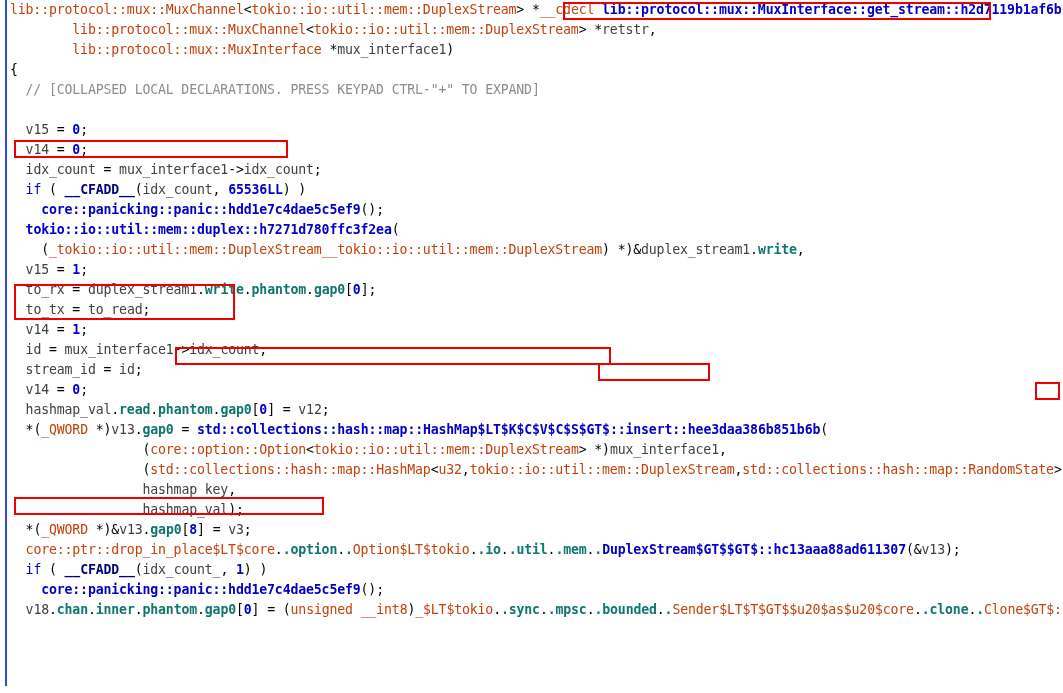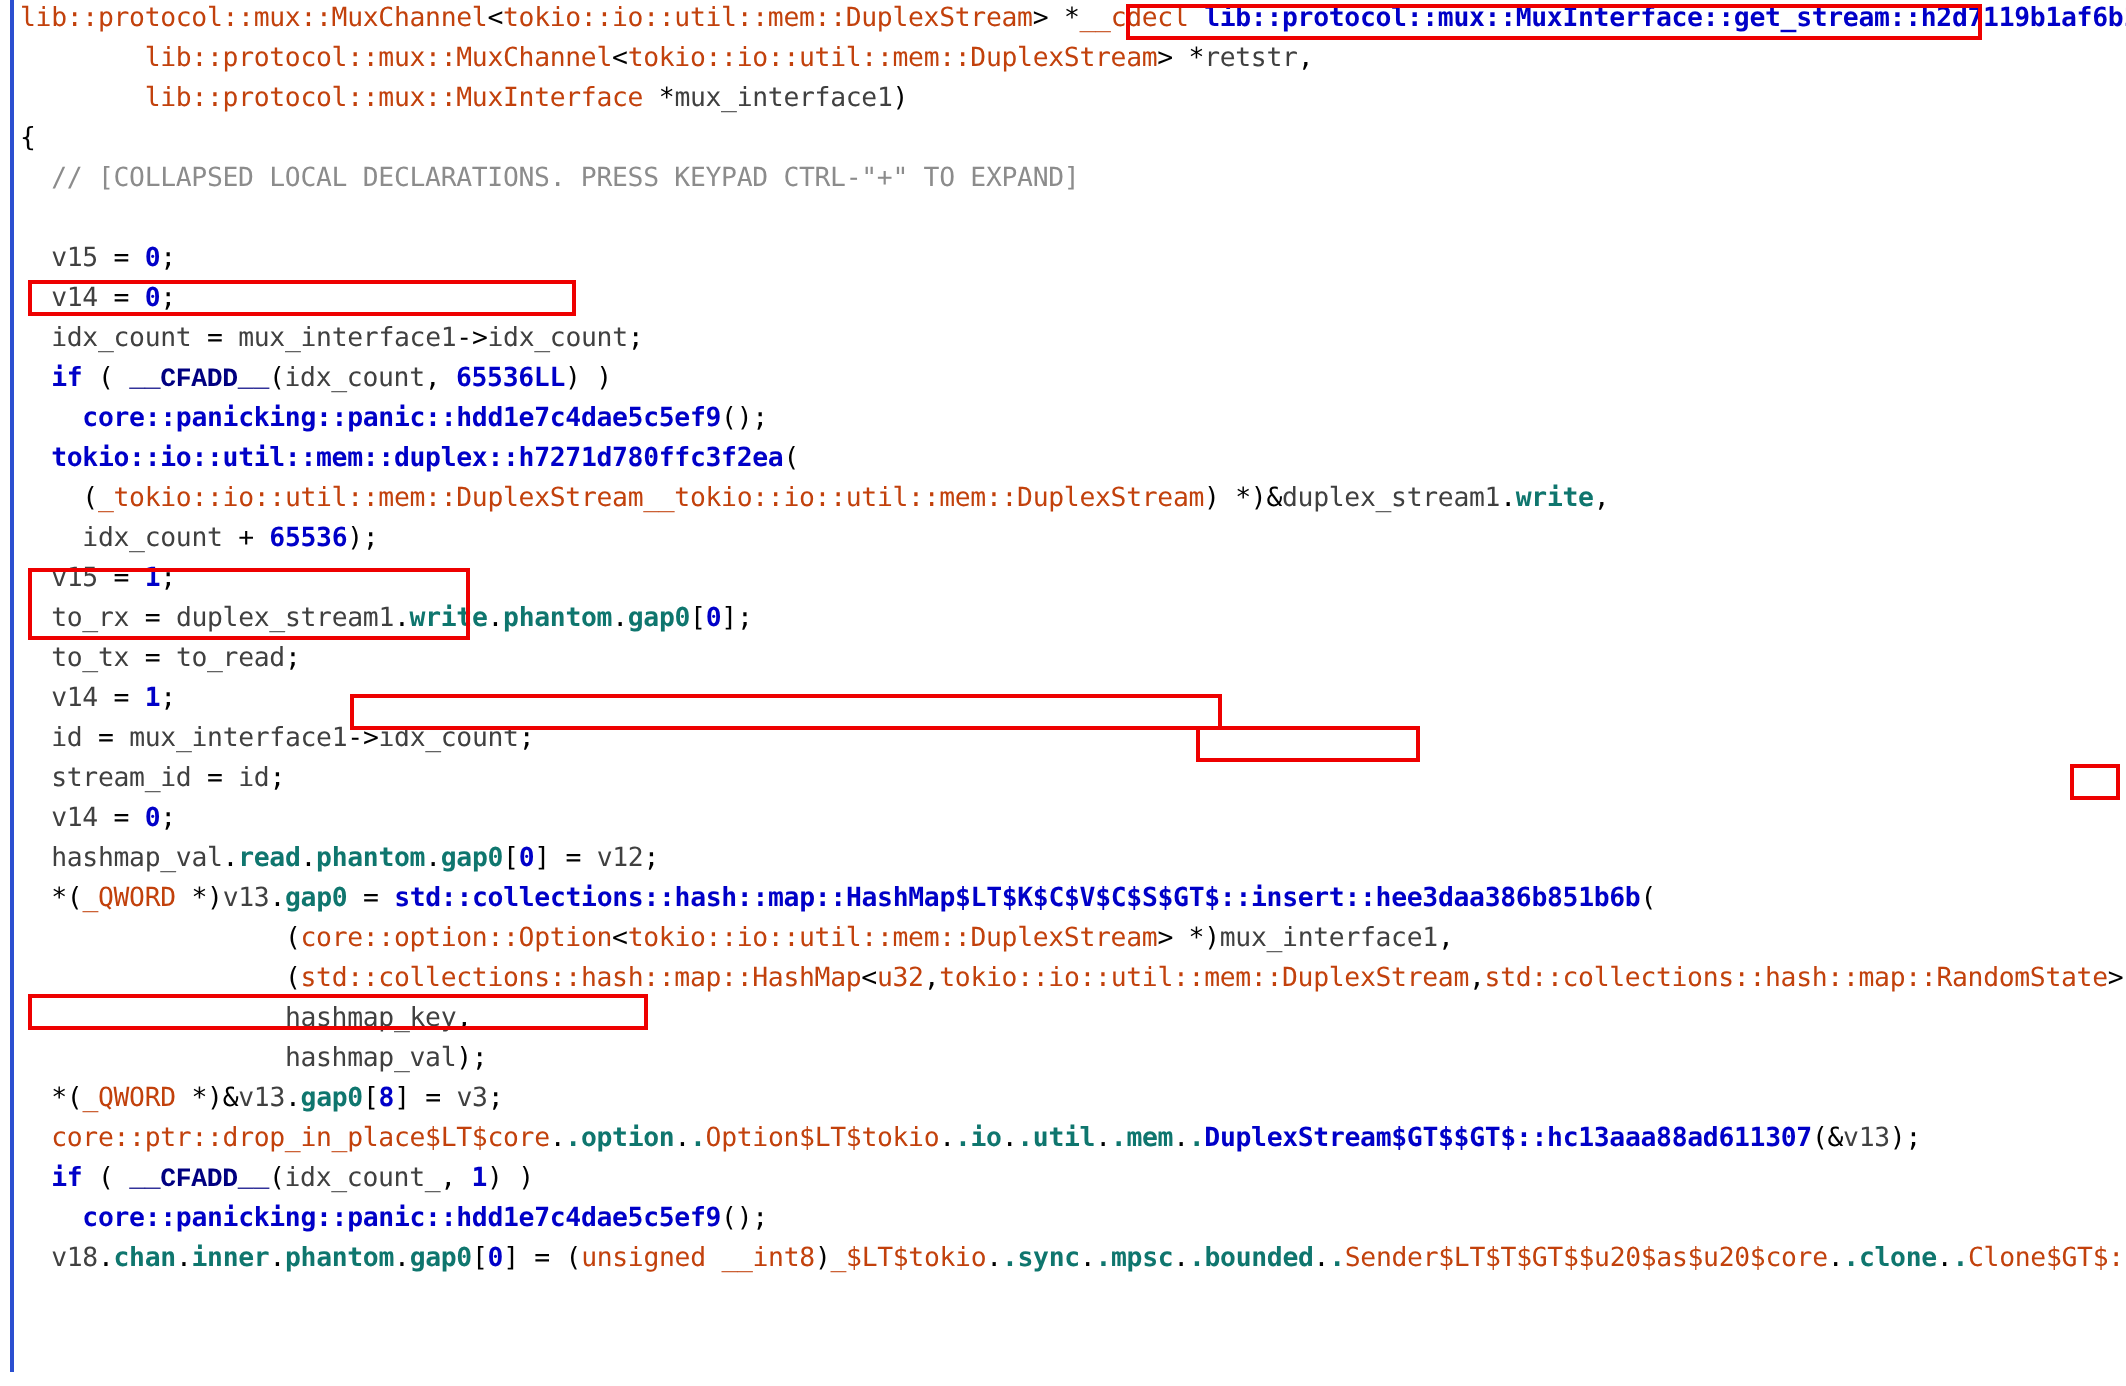--- a/index.html
+++ b/index.html
@@ -45,28 +45,28 @@
     height: 20px;
     line-height: 20px;
     font-size: 13.2px;
     white-space: pre;
     padding-left: 10px;
     letter-spacing: -0.15px;
   }
 
   
   .t-punct    { color: #000000; }      
-  .t-kw       { color: #0000c8; font-weight: bold; }  
+  .t-kw       { color: #0000c8; font-weight: normal; }  
   .t-func     { color: #0000c8; font-weight: bold; }  
   .t-memb     { color: #0f766e; font-weight: bold; }  
   .t-lvar     { color: #404040; }      
   .t-num      { color: #0000c8; font-weight: bold; }  
   .t-type     { color: #c2410c; }      
   .t-comment  { color: #8c8c8c; }      
-  .t-macro    { color: #000080; font-weight: bold; font-family: Liberation Mono, monospace; }
+  .t-macro    { color: #000080; font-weight: bold; }
 
   
   .annot-box {
     position: absolute;
     border: 2px solid #ee0000;
     box-sizing: border-box;
     pointer-events: none;
     background: transparent;
   }
 </style>
@@ -84,21 +84,20 @@
       <div class="code-line"><span class="t-punct">{</span></div>
       <div class="code-line"><span class="t-comment">  // [COLLAPSED LOCAL DECLARATIONS. PRESS KEYPAD CTRL-"+" TO EXPAND]</span></div>
       <div class="code-line">&nbsp;</div>
       <div class="code-line">  <span class="t-lvar">v15</span> <span class="t-punct">=</span> <span class="t-num">0</span><span class="t-punct">;</span></div>
       <div class="code-line">  <span class="t-lvar">v14</span> <span class="t-punct">=</span> <span class="t-num">0</span><span class="t-punct">;</span></div>
       <div class="code-line">  <span class="t-lvar">idx_count</span> <span class="t-punct">=</span> <span class="t-lvar">mux_interface1</span><span class="t-punct">-</span><span class="t-punct">&gt;</span><span class="t-lvar">idx_count</span><span class="t-punct">;</span></div>
       <div class="code-line">  <span class="t-kw">if</span> <span class="t-punct">(</span> <span class="t-macro">__CFADD__</span><span class="t-punct">(</span><span class="t-lvar">idx_count</span><span class="t-punct">,</span> <span class="t-num">65536LL</span><span class="t-punct">)</span> <span class="t-punct">)</span></div>
       <div class="code-line">    <span class="t-func">core::panicking::panic::hdd1e7c4dae5c5ef9</span><span class="t-punct">(</span><span class="t-punct">)</span><span class="t-punct">;</span></div>
       <div class="code-line">  <span class="t-func">tokio::io::util::mem::duplex::h7271d780ffc3f2ea</span><span class="t-punct">(</span></div>
       <div class="code-line">    <span class="t-punct">(</span><span class="t-type">_tokio::io::util::mem::DuplexStream__tokio::io::util::mem::DuplexStream</span><span class="t-punct">)</span> <span class="t-punct">*</span><span class="t-punct">)</span><span class="t-punct">&amp;</span><span class="t-lvar">duplex_stream1</span><span class="t-punct">.</span><span class="t-memb">write</span><span class="t-punct">,</span></div>
-      <div class="code-line">    <span class="t-lvar">idx_count</span> <span class="t-punct">+</span> <span class="t-num">65536</span><span class="t-punct">)</span><span class="t-punct">;</span></div>
       <div class="code-line">  <span class="t-lvar">v15</span> <span class="t-punct">=</span> <span class="t-num">1</span><span class="t-punct">;</span></div>
       <div class="code-line">  <span class="t-lvar">to_rx</span> <span class="t-punct">=</span> <span class="t-lvar">duplex_stream1</span><span class="t-punct">.</span><span class="t-memb">write</span><span class="t-punct">.</span><span class="t-memb">phantom</span><span class="t-punct">.</span><span class="t-memb">gap0</span><span class="t-punct">[</span><span class="t-num">0</span><span class="t-punct">]</span><span class="t-punct">;</span></div>
       <div class="code-line">  <span class="t-lvar">to_tx</span> <span class="t-punct">=</span> <span class="t-lvar">to_read</span><span class="t-punct">;</span></div>
       <div class="code-line">  <span class="t-lvar">v14</span> <span class="t-punct">=</span> <span class="t-num">1</span><span class="t-punct">;</span></div>
       <div class="code-line">  <span class="t-lvar">id</span> <span class="t-punct">=</span> <span class="t-lvar">mux_interface1</span><span class="t-punct">-</span><span class="t-punct">&gt;</span><span class="t-lvar">idx_count</span><span class="t-punct">;</span></div>
       <div class="code-line">  <span class="t-lvar">stream_id</span> <span class="t-punct">=</span> <span class="t-lvar">id</span><span class="t-punct">;</span></div>
       <div class="code-line">  <span class="t-lvar">v14</span> <span class="t-punct">=</span> <span class="t-num">0</span><span class="t-punct">;</span></div>
       <div class="code-line">  <span class="t-lvar">hashmap_val</span><span class="t-punct">.</span><span class="t-memb">read</span><span class="t-punct">.</span><span class="t-memb">phantom</span><span class="t-punct">.</span><span class="t-memb">gap0</span><span class="t-punct">[</span><span class="t-num">0</span><span class="t-punct">]</span> <span class="t-punct">=</span> <span class="t-lvar">v12</span><span class="t-punct">;</span></div>
       <div class="code-line">  <span class="t-punct">*</span><span class="t-punct">(</span><span class="t-type">_QWORD</span> <span class="t-punct">*</span><span class="t-punct">)</span><span class="t-lvar">v13</span><span class="t-punct">.</span><span class="t-memb">gap0</span> <span class="t-punct">=</span> <span class="t-func">std::collections::hash::map::HashMap$LT$K$C$V$C$S$GT$::insert::hee3daa386b851b6b</span><span class="t-punct">(</span></div>
       <div class="code-line">                 <span class="t-punct">(</span><span class="t-type">core::option::Option</span><span class="t-punct">&lt;</span><span class="t-type">tokio::io::util::mem::DuplexStream</span><span class="t-punct">&gt;</span> <span class="t-punct">*</span><span class="t-punct">)</span><span class="t-lvar">mux_interface1</span><span class="t-punct">,</span></div>

